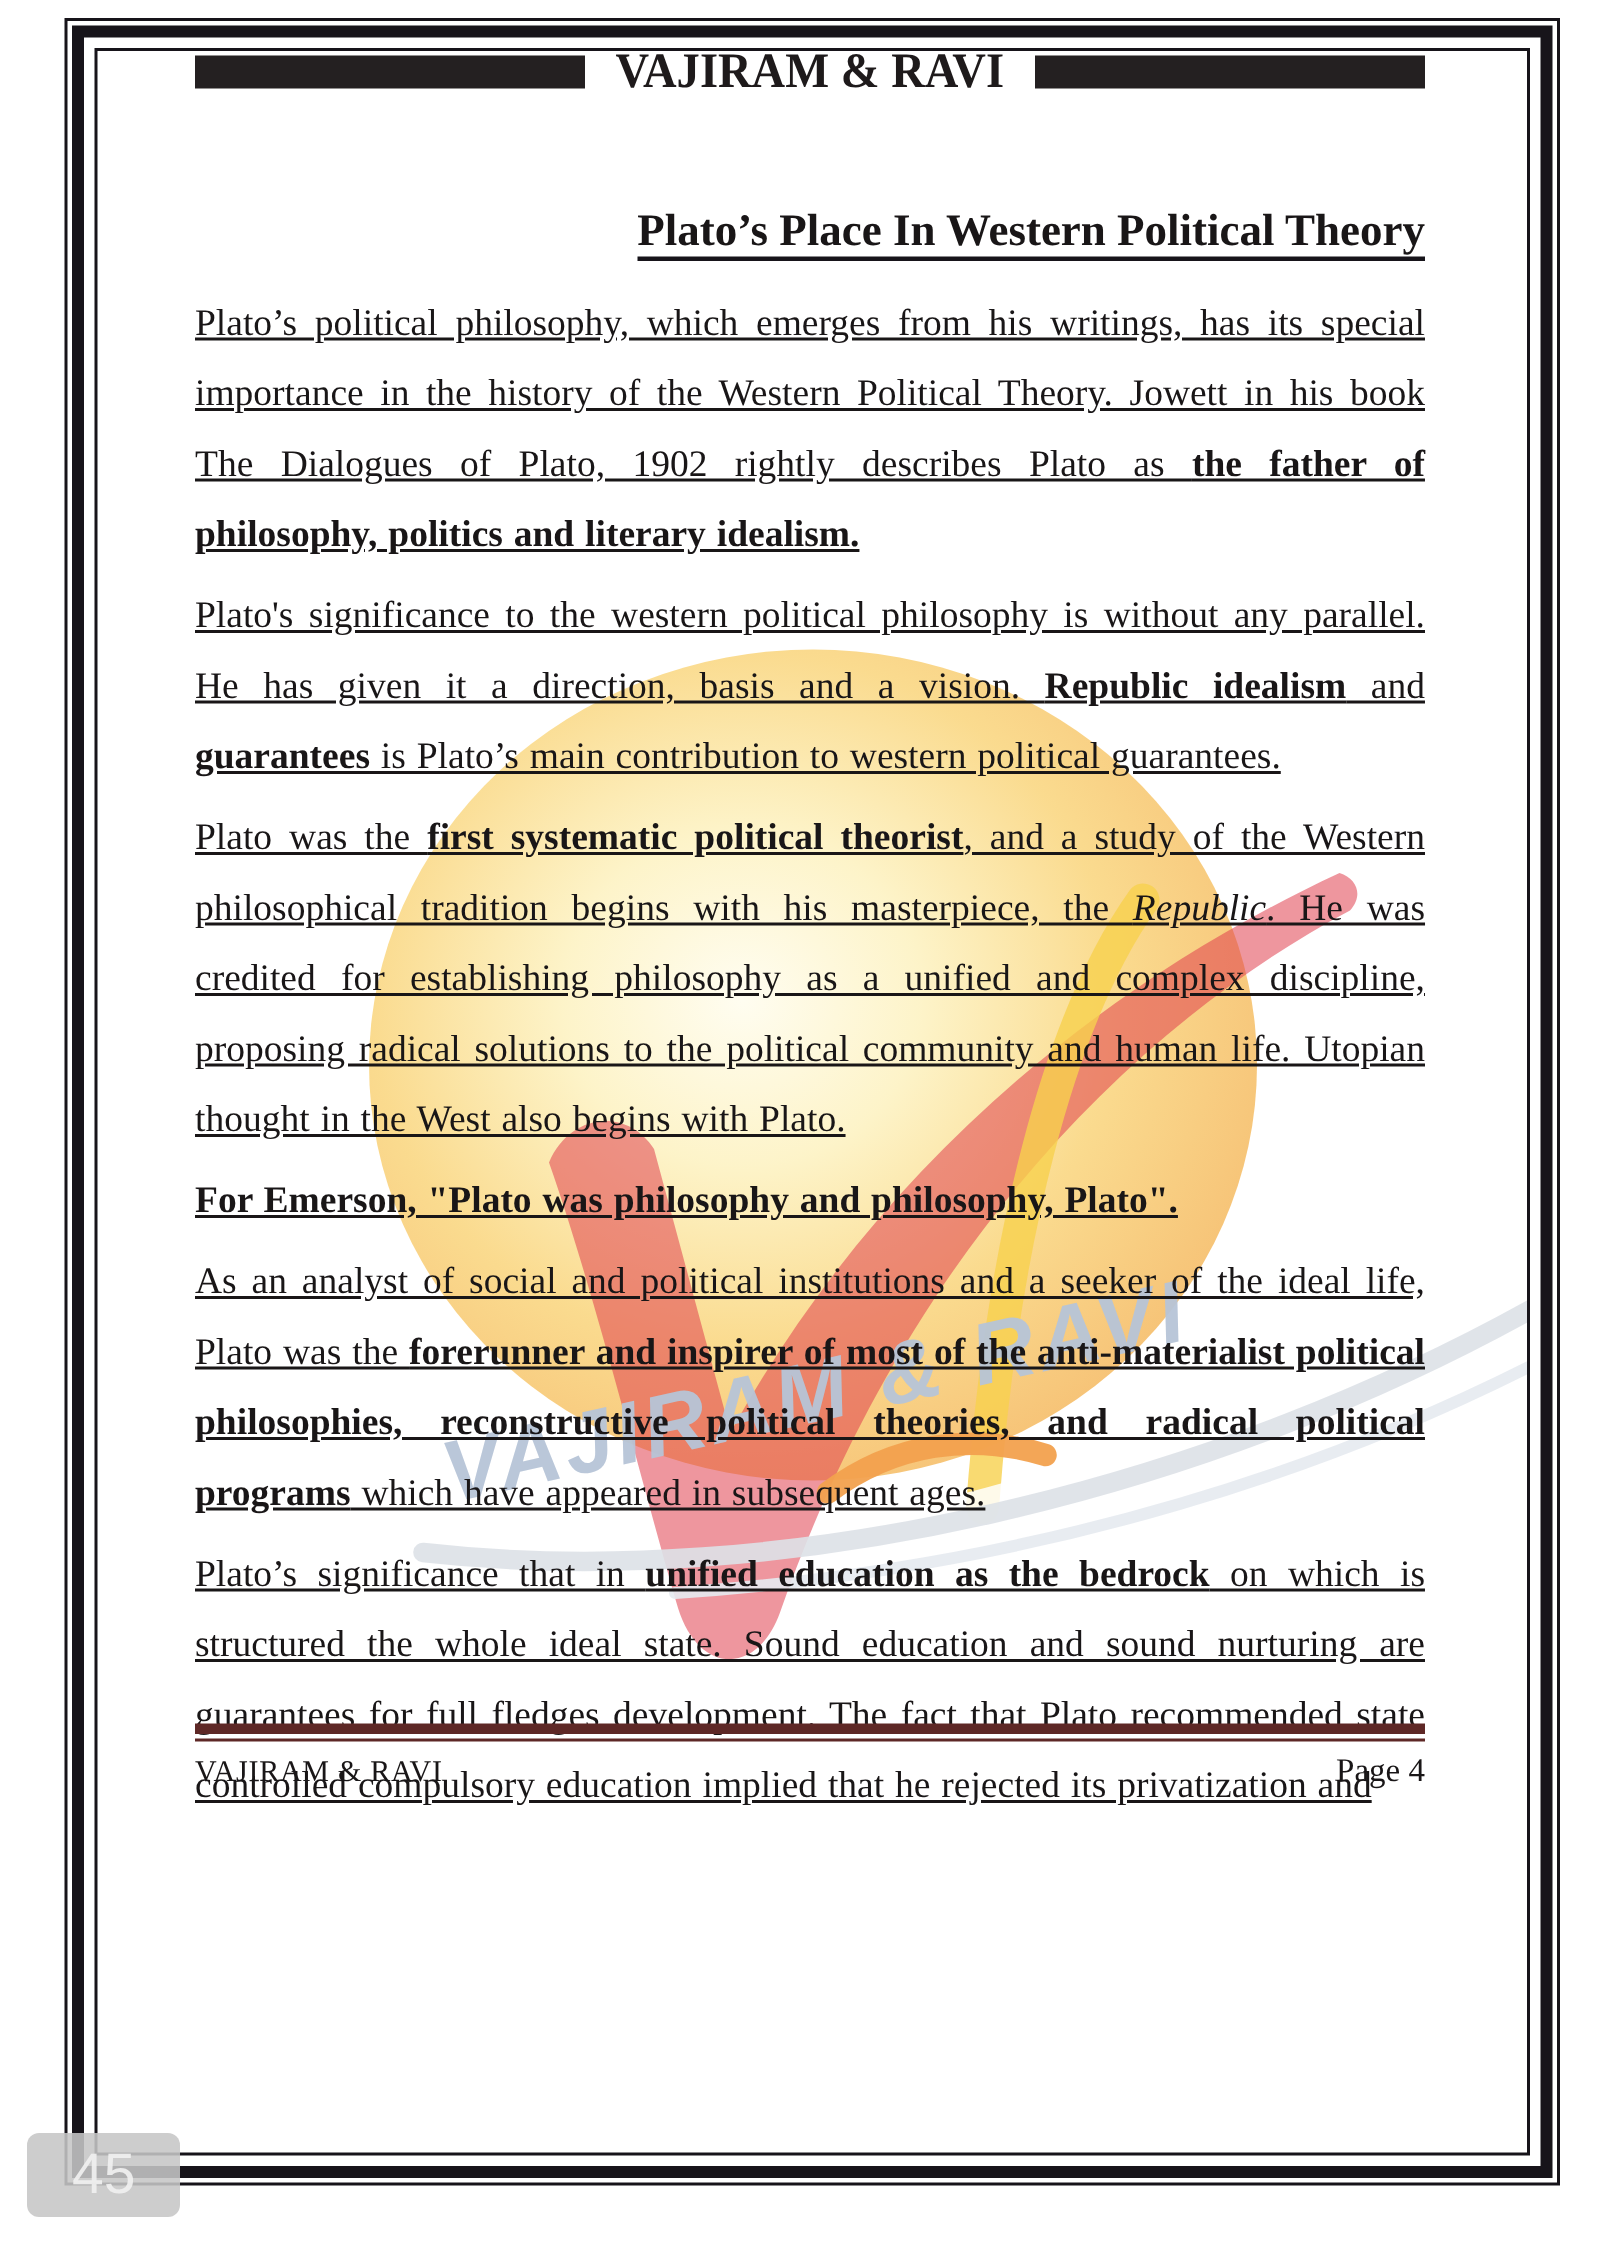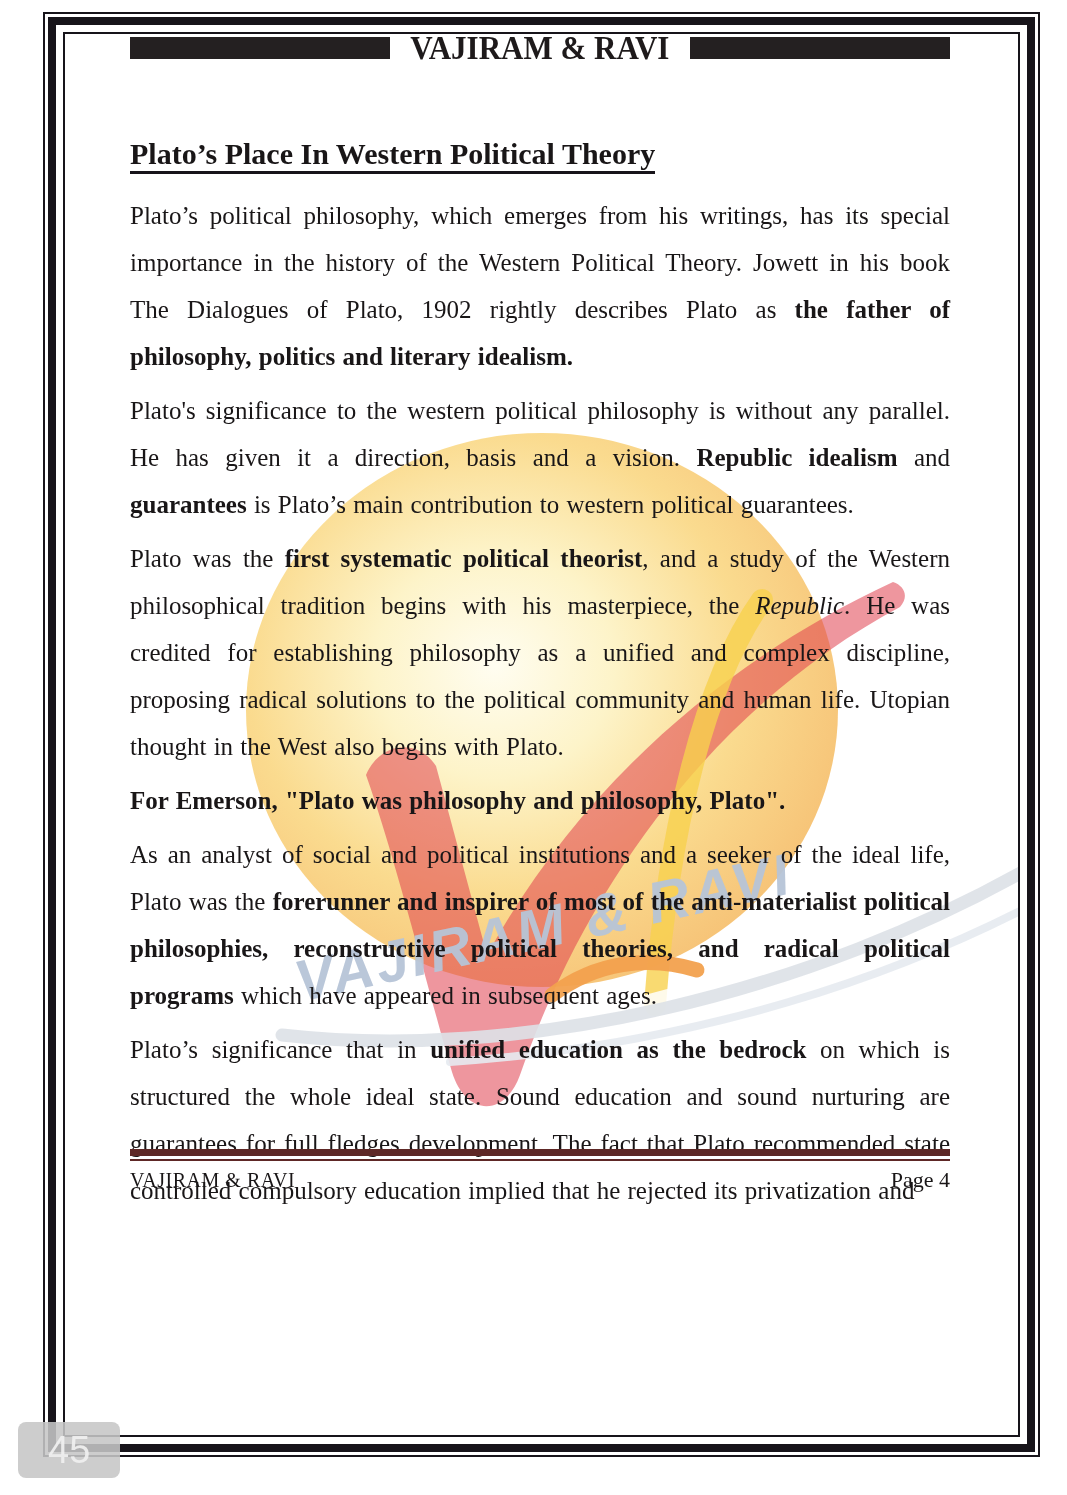--- a/index.html
+++ b/index.html
@@ -72,26 +72,27 @@
     transform: scaleX(0.94);
   }
 
   
   .article { padding: 0 68px 0 65px; }
   .heading {
     margin: 76px 0 0 0;
     font-size: 30px;
     line-height: 36px;
     font-weight: bold;
+    text-align: right;
   }
   .heading span {
     border-bottom: 3px solid #17141a;
     padding-bottom: 1px;
   }
-  .body-text { margin-top: 20px; }
+  .body-text { margin-top: 20px; text-decoration: underline; }
   .body-text p {
     margin: 0 0 7px 0;
     font-size: 25px;
     line-height: 47px;
     text-align: justify;
     word-spacing: 1px;
   }
   .body-text p b { font-weight: bold; }
 
   

